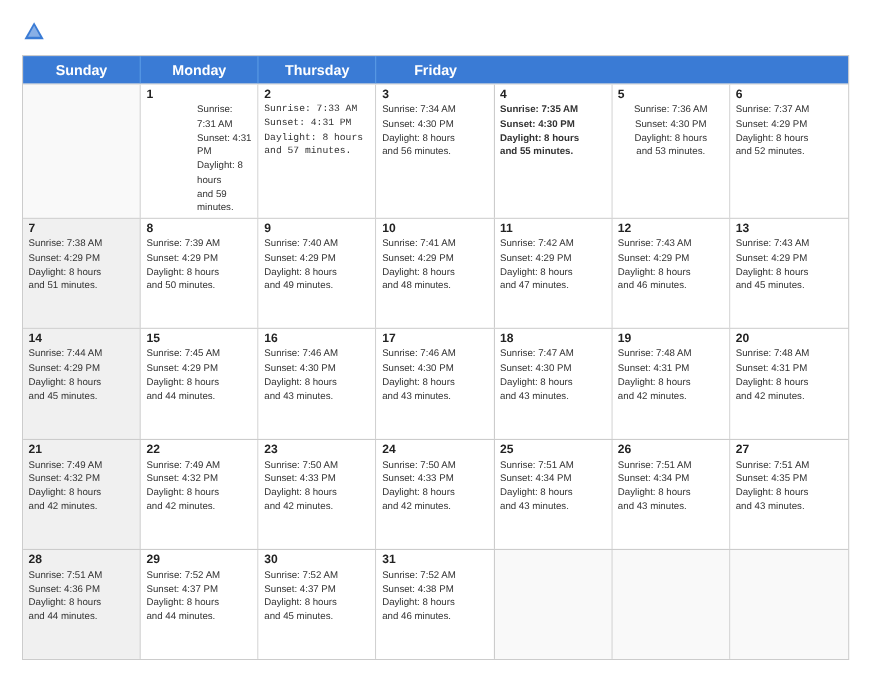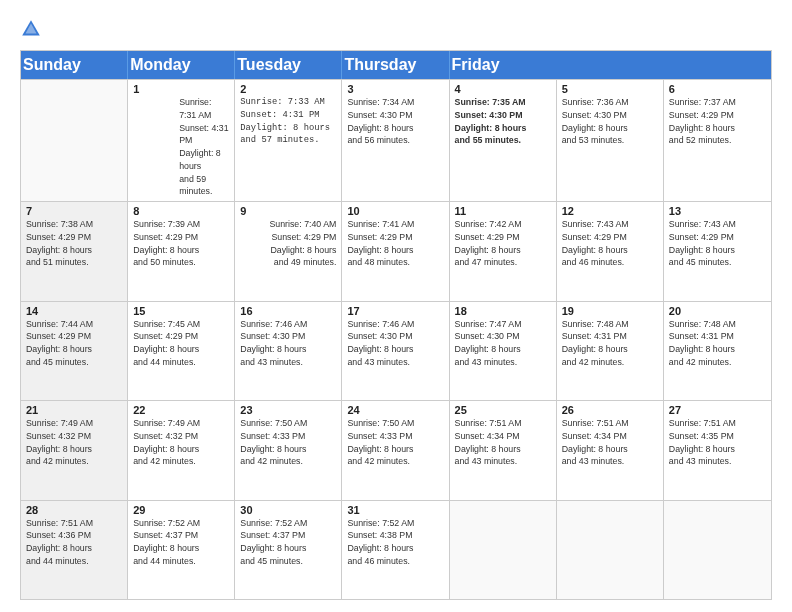--- a/index.html
+++ b/index.html
@@ -66,22 +66,23 @@
       flex-direction: column;
       border: 1px solid #ccc;
     }
     .cal-header {
       display: grid;
       grid-template-columns: repeat(7, 1fr);
       background: #3a7bd5;
     }
     .cal-header-cell {
       color: #fff;
-      font-size: 16px;
-      font-weight: bold;
+      font-size: 13px;
+      font-weight: bold;
+      text-align: center;
       padding: 5px 2px;
       border-right: 1px solid #5a9be5;
     }
     .cal-header-cell:last-child { border-right: none; }
     .cal-body {
       flex: 1;
       display: flex;
       flex-direction: column;
     }
     .cal-row {
@@ -132,21 +133,20 @@
     <div class="title-block">
       <div class="month-title"></div>
       <div class="subtitle"></div>
     </div>
   </div>
 
   <div class="calendar">
     <div class="cal-header" id="cal-header-row">
         <div class="cal-header-cell">Sunday</div>
         <div class="cal-header-cell">Monday</div>
-        <div class="cal-header-cell">Tuesday</div>
         <div class="cal-header-cell">Thursday</div>
         <div class="cal-header-cell">Friday</div>
       </div>
     <div class="cal-body" id="cal-body">
         <div class="cal-row">
           <div class="cal-cell empty"></div>
           <div class="cal-cell">
             <span class="day-num">1</span>
             <div class="cell-info" style="white-space: pre-line; margin-left: 46px;">Sunrise: 7:31 AM
 Sunset: 4:31 PM
@@ -169,21 +169,21 @@
           </div>
           <div class="cal-cell">
             <span class="day-num">4</span>
             <div class="cell-info" style="white-space: pre-line; font-weight: bold;">Sunrise: 7:35 AM
 Sunset: 4:30 PM
 Daylight: 8 hours
 and 55 minutes.</div>
           </div>
           <div class="cal-cell">
             <span class="day-num">5</span>
-            <div class="cell-info" style="white-space: pre-line;">Sunrise: 7:36 AM
+            <div class="cell-info" style="white-space: pre-line; text-align: center;">Sunrise: 7:36 AM
 Sunset: 4:30 PM
 Daylight: 8 hours
 and 53 minutes.</div>
           </div>
           <div class="cal-cell">
             <span class="day-num">6</span>
             <div class="cell-info" style="white-space: pre-line;">Sunrise: 7:37 AM
 Sunset: 4:29 PM
 Daylight: 8 hours
 and 52 minutes.</div>
@@ -199,21 +199,21 @@
           </div>
           <div class="cal-cell">
             <span class="day-num">8</span>
             <div class="cell-info" style="white-space: pre-line;">Sunrise: 7:39 AM
 Sunset: 4:29 PM
 Daylight: 8 hours
 and 50 minutes.</div>
           </div>
           <div class="cal-cell">
             <span class="day-num">9</span>
-            <div class="cell-info" style="white-space: pre-line; text-align: right;">Sunrise: 7:40 AM
+            <div class="cell-info" style="white-space: pre-line;">Sunrise: 7:40 AM
 Sunset: 4:29 PM
 Daylight: 8 hours
 and 49 minutes.</div>
           </div>
           <div class="cal-cell">
             <span class="day-num">10</span>
             <div class="cell-info" style="white-space: pre-line;">Sunrise: 7:41 AM
 Sunset: 4:29 PM
 Daylight: 8 hours
 and 48 minutes.</div>

